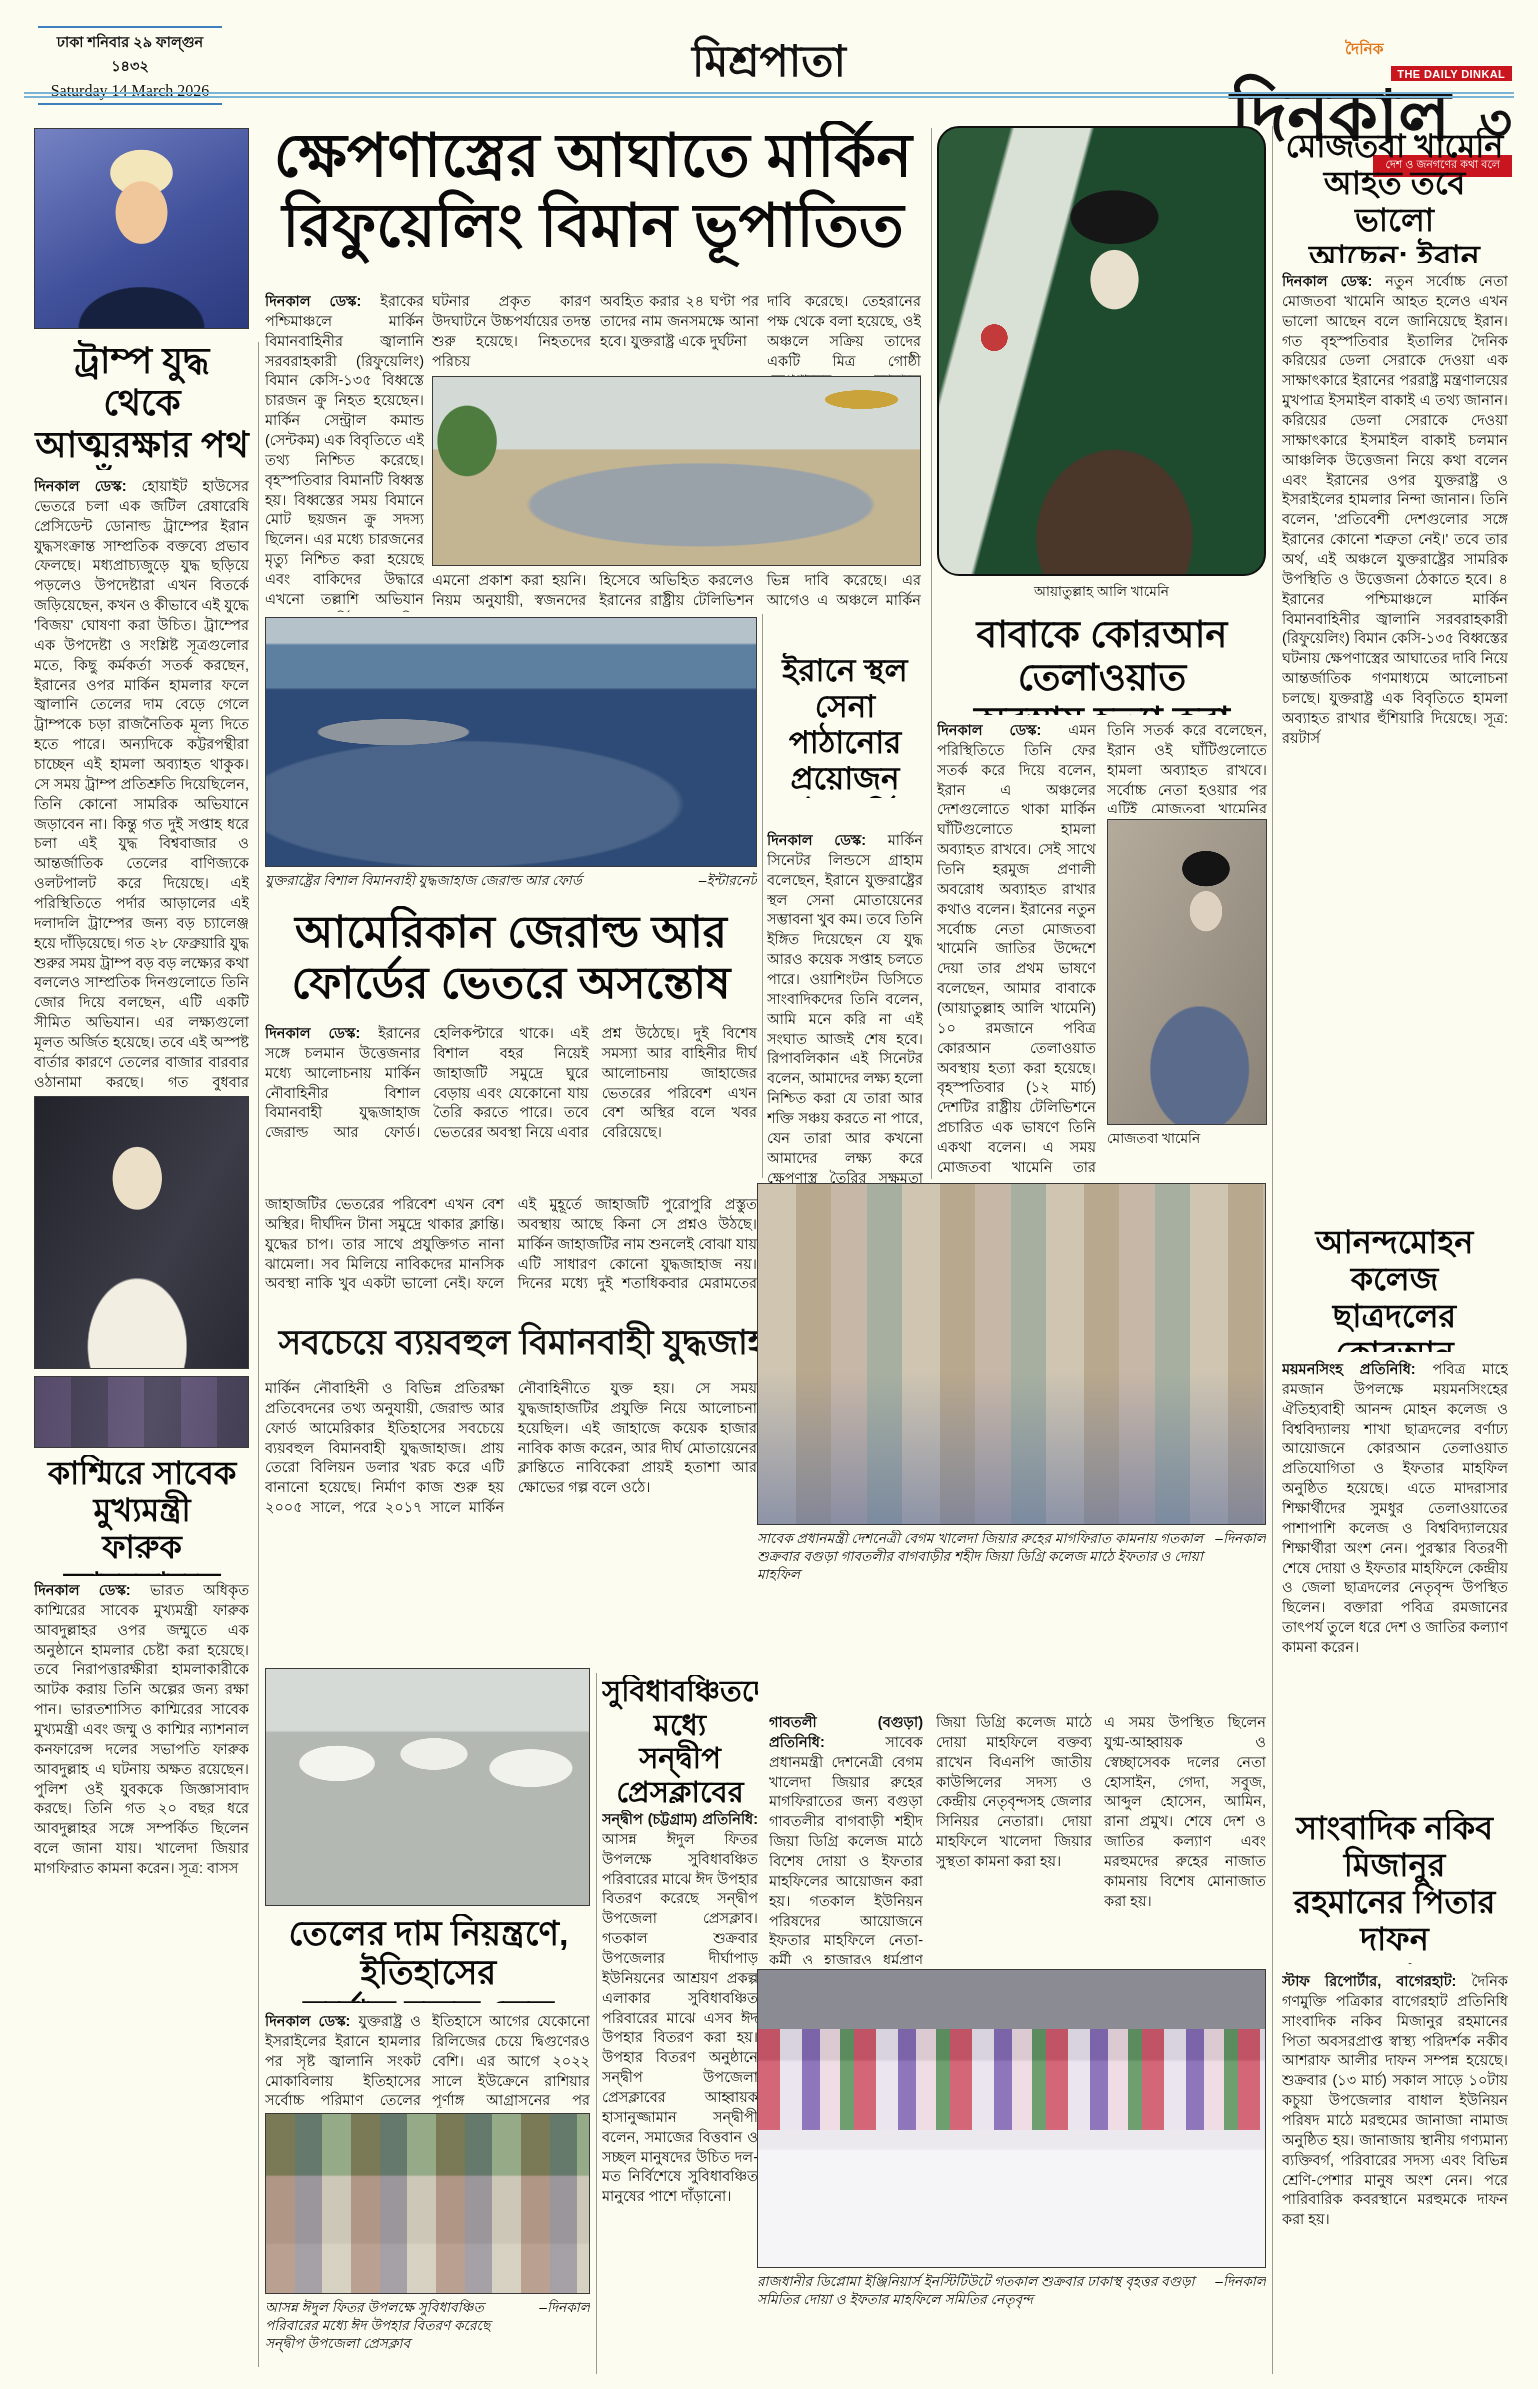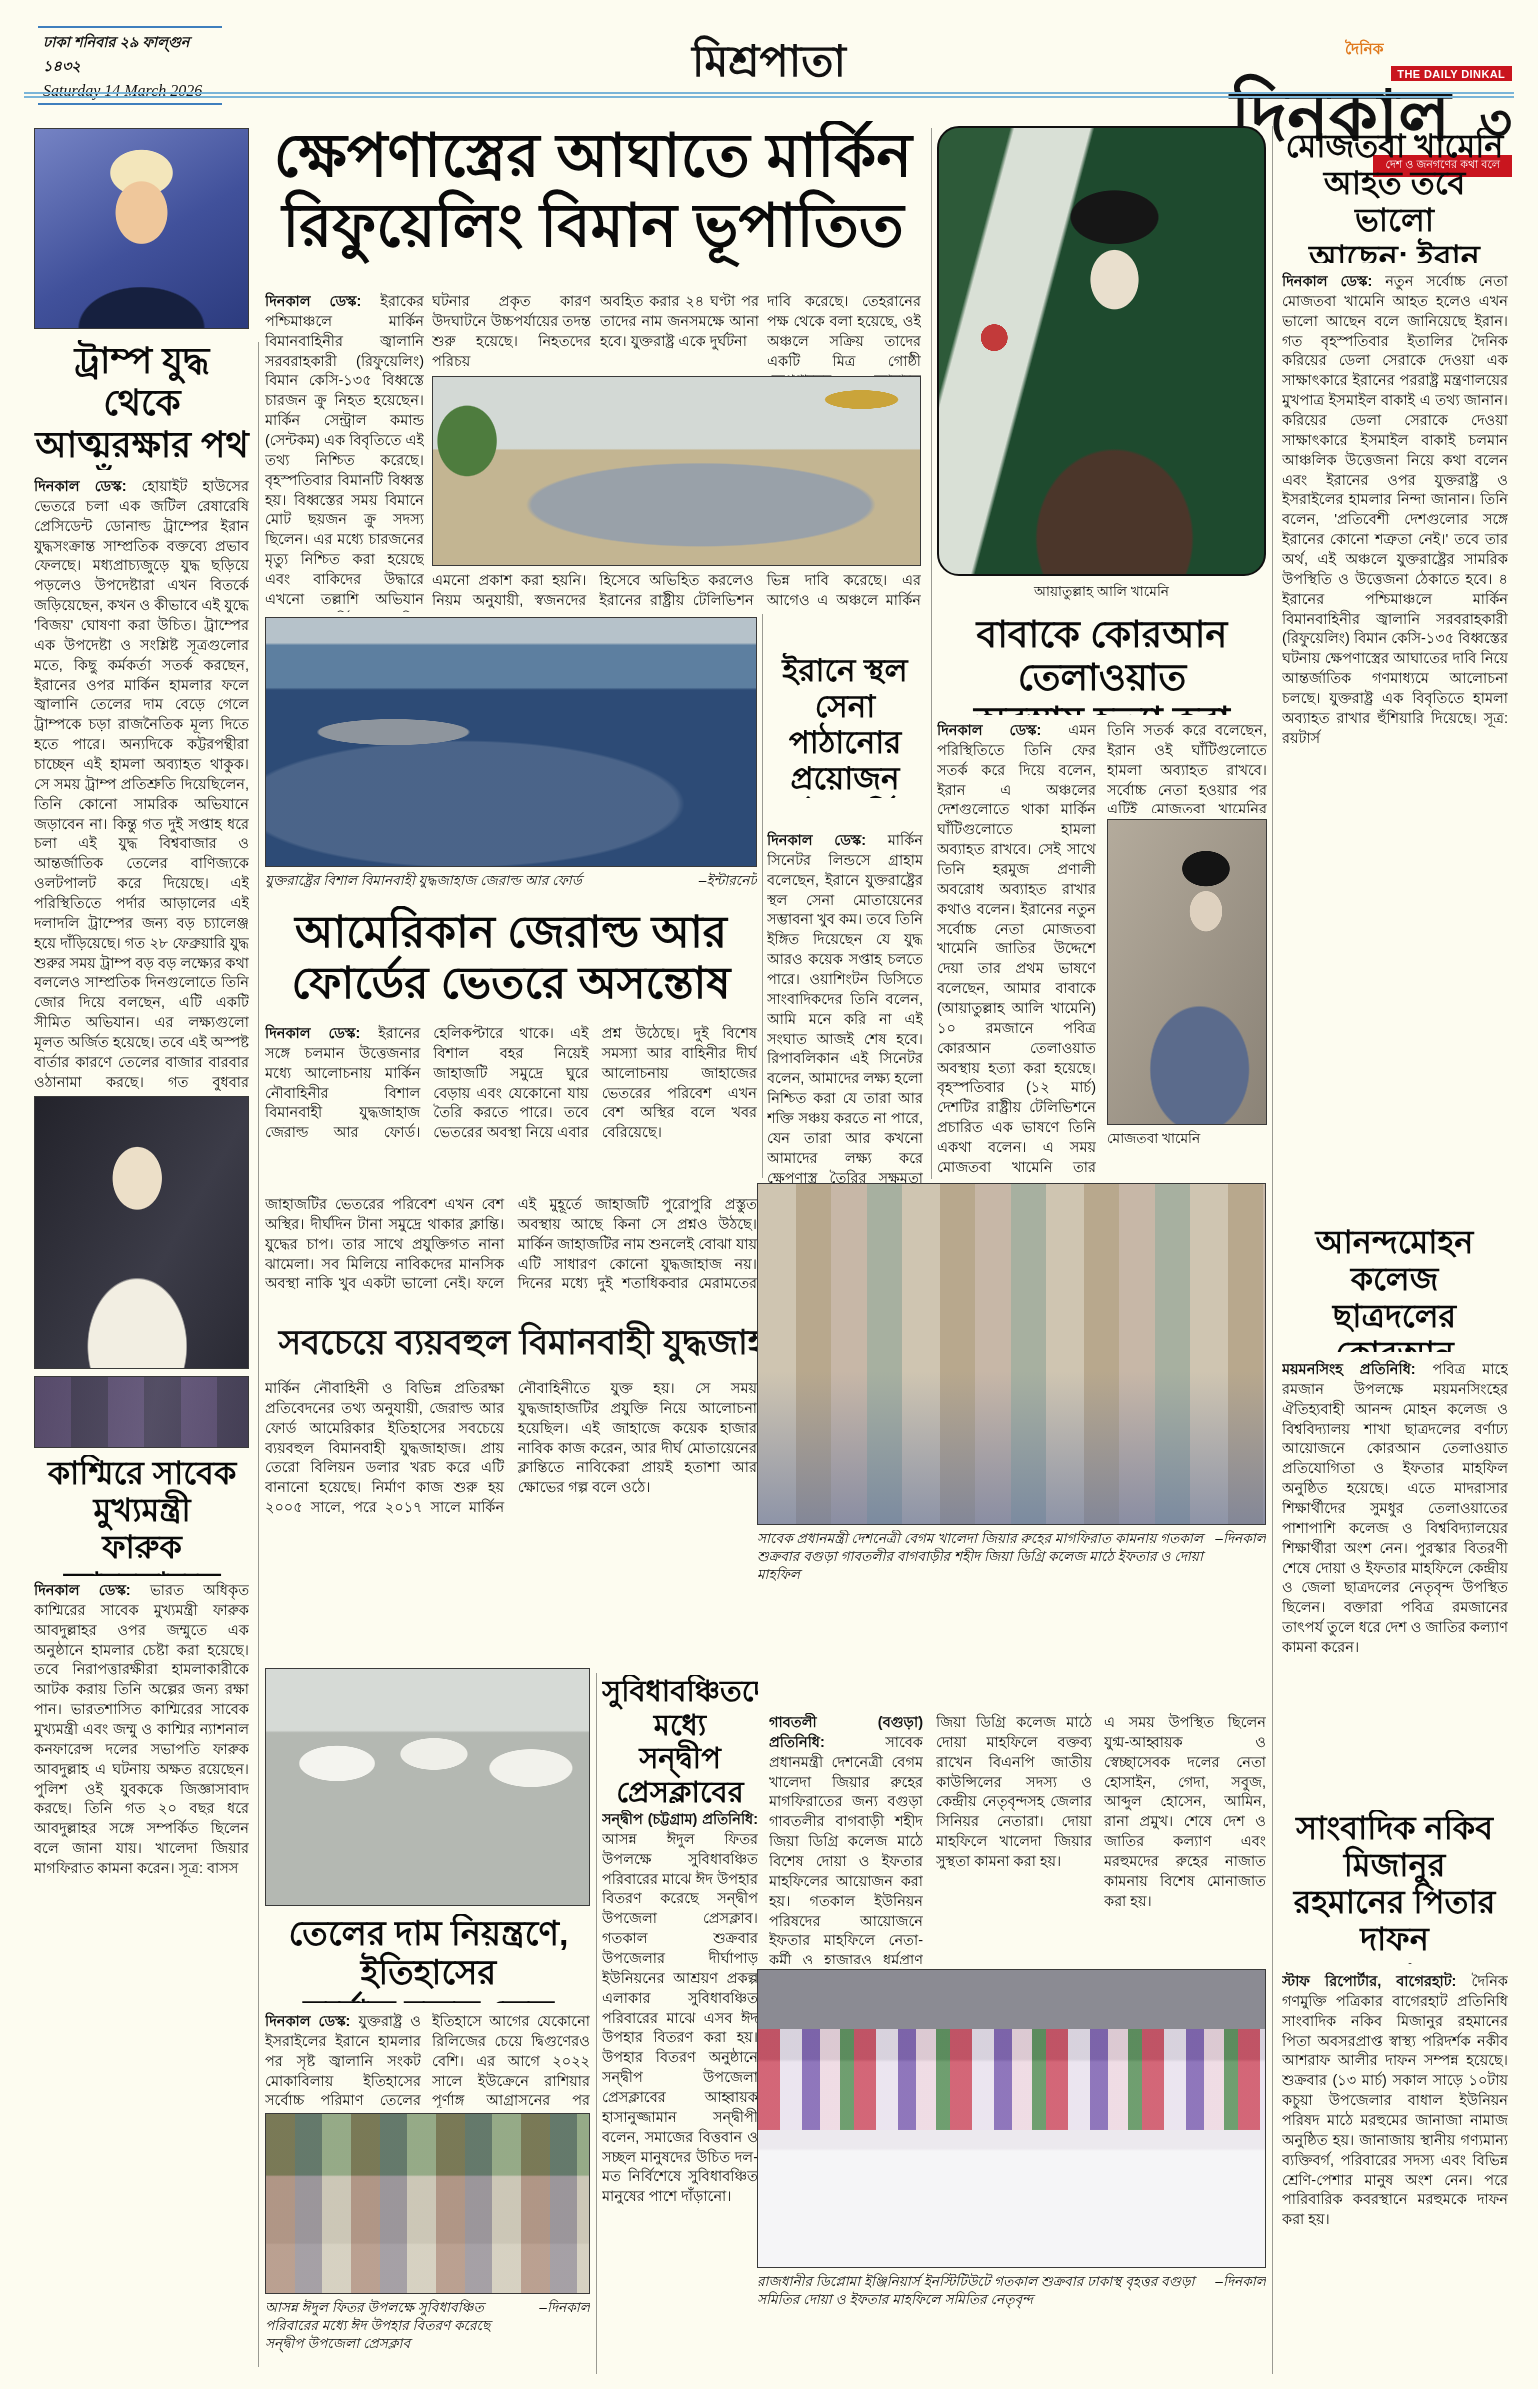--- a/index.html
+++ b/index.html
@@ -12,21 +12,21 @@
   .headline{font-weight:bold;text-align:center;white-space:pre-line;line-height:1.16;
             letter-spacing:0;color:#0a0a0a;overflow:hidden;}
   .caption{font-size:13.7px;font-style:italic;line-height:1.3;overflow:hidden;}
   .credit{font-style:italic;white-space:nowrap;margin-left:8.5px;}
   .cap-row{display:flex;justify-content:space-between;align-items:flex-start;}
   .cols2{column-count:2;column-gap:13.7px;}
   .cols3{column-count:3;column-gap:13px;}
   .vrule{position:absolute;width:0.9px;background:#9a9a92;}
   .hdr-rule{position:absolute;left:24px;width:1490px;height:6px;
             background:linear-gradient(#7ab5d8 0 1.7px,transparent 1.7px 4.3px,#7ab5d8 4.3px 6px);}
-  .datebox{border-top:2.6px double #3f7fbd;border-bottom:2.6px double #3f7fbd;text-align:left;padding:3.4px 5.1px;font-style:italic;}
+  .datebox{border-top:2.6px double #3f7fbd;border-bottom:2.6px double #3f7fbd;text-align:center;padding:3.4px 5.1px;}
   .datebox .bn{font-size:14.5px;font-weight:bold;}
   .datebox .en{font-family:"Liberation Serif",serif;font-size:16px;margin-top:2.6px;}
   .section-title{font-size:43px;font-weight:bold;text-align:center;}
   .mast{display:flex;flex-direction:column;align-items:flex-end;}
   .mast-top{display:flex;align-items:center;gap:7px;}
   .daily-bn{color:#e07a1f;font-weight:bold;font-size:15.4px;}
   .name-en{background:#c9151e;color:#fff;font-weight:bold;font-size:11px;padding:1.7px 6.8px;letter-spacing:0.4px;margin-top:47px;}
   .mast-mid{display:flex;align-items:baseline;gap:29px;}
   .name-bn{font-size:70px;font-weight:bold;line-height:1;}
   .pageno{font-size:50px;font-weight:bold;line-height:1;}

